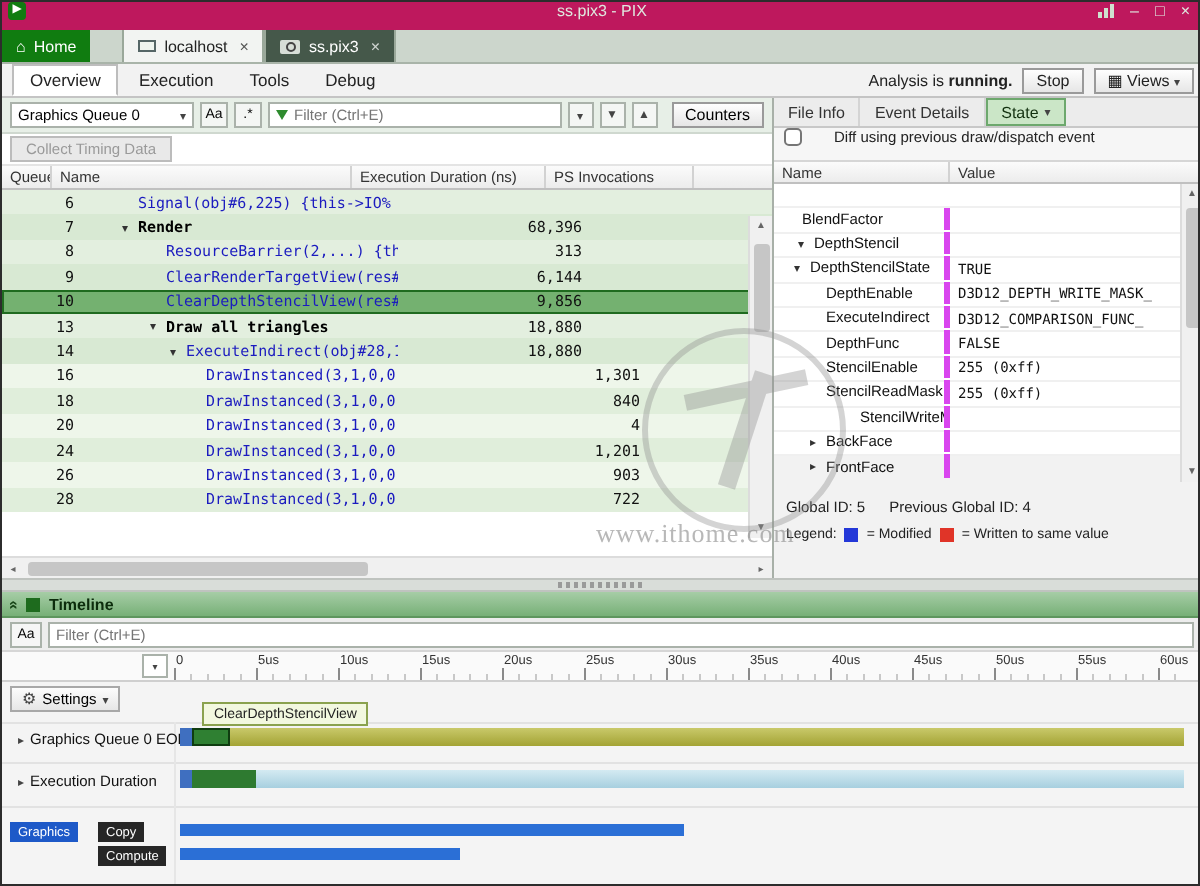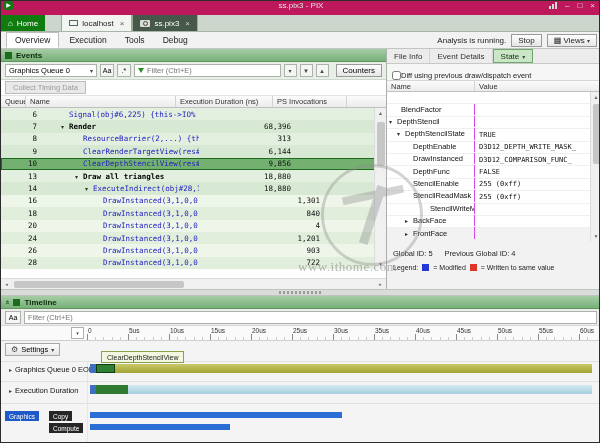--- a/index.html
+++ b/index.html
@@ -33,21 +33,21 @@
   .tab-close { font-size:8px; opacity:.75; margin-left:2px; }
   
   #navrow { position:absolute; top:31px; left:0; width:600px; height:17px; background:#f2f2f2;
     border-bottom:1px solid #c4c4c4; display:flex; align-items:center; font-size:8.5px; color:#222; padding-left:4px; }
   .nav-item { padding:2px 8px; margin:0 1px; }
   .nav-item.active { background:#fff; border:1px solid #bdbdbd; border-bottom-color:#fff; }
   .nav-right { margin-left:auto; display:flex; align-items:center; gap:5px; padding-right:4px; font-size:8px; }
   .btn { border:1px solid #9a9a9a; background:linear-gradient(#fefefe,#e6e6e6); padding:1px 6px; font-size:8px; }
   .combo { border:1px solid #9a9a9a; background:#fff; padding:1px 4px; display:flex; gap:4px; align-items:center; font-size:8px; }
   .dd { font-size:6px; color:#444; }
-  .bold { font-weight:normal; }
+  .bold { font-weight:bold; }
   
   .panel-header { height:13px; background:linear-gradient(#a6cda6,#77b077); display:flex; align-items:center;
     gap:4px; padding:0 4px; font-size:8px; font-weight:bold; color:#0c2c0c; border-bottom:1px solid #5e965e; }
   .ph-square { width:7px; height:7px; background:#1e6b1e; }
   .collapse-chev { font-size:8px; font-weight:bold; transform:rotate(90deg); display:inline-block; color:#17451 7; color:#174517; }
   
   #events { position:absolute; left:0; top:48px; width:386px; height:240px; background:#fff; border-right:1px solid #a8b0a8; }
   .ev-toolbar { height:18px; background:#e7efe7; display:flex; align-items:center; gap:3px; padding:0 4px;
     border-bottom:1px solid #cfd8cf; font-size:8px; }
   .tool-combo { width:92px; height:13px; border:1px solid #aab2aa; background:#fff; display:flex;
@@ -81,29 +81,29 @@
   .vthumb { position:absolute; left:2px; width:8px; background:#c6c6c6; border-radius:2px; }
   .hscroll { position:absolute; left:0; bottom:0; height:11px; width:385px; background:#f0f0f0;
     border-top:1px solid #dcdcdc; font-size:5px; color:#666; }
   .hscroll .sar { position:absolute; top:0; width:11px; height:10px; display:flex; align-items:center; justify-content:center; }
   .hthumb { position:absolute; left:13px; top:2px; height:7px; width:170px; background:#c6c6c6; border-radius:2px; }
   
   #state { position:absolute; left:386px; top:48px; width:214px; height:240px; background:#f2f2f2; }
   .st-tabs { height:15px; display:flex; background:#ececec; border-bottom:1px solid #c8c8c8; font-size:8px; align-items:stretch; }
   .st-tab { padding:2px 7px; border-right:1px solid #d4d4d4; color:#333; display:flex; gap:3px; align-items:center; }
   .st-tab.active { background:#cbe6c7; border:1px solid #6da86d; color:#12300f; }
-  .diff-row { height:16px; display:flex; align-items:flex-end; gap:0; padding:0 5px; font-size:7.5px; background:#f6f6f6; color:#222; }
+  .diff-row { height:16px; display:flex; align-items:flex-start; gap:16px; padding:0 5px; font-size:7.5px; background:#f6f6f6; color:#222; }
   input[type=checkbox] { width:9px; height:9px; margin:0; }
   .sgrid-head { height:12px; display:flex; background:linear-gradient(#fbfbfb,#ececec);
     border-top:1px solid #d6d6d6; border-bottom:1px solid #c0c0c0; font-size:7.5px; color:#333; }
   .sg-name { width:88px; padding:1px 4px; border-right:1px solid #d2d2d2; }
   .sg-val { flex:1; padding:1px 4px; }
   .srows { background:#fff; }
   .srow { display:flex; height:12.4px; align-items:center; font-size:7.5px; border-bottom:1px solid #f0f0f0; color:#111; }
-  .sr-name { width:88px; display:flex; align-items:center; white-space:nowrap; overflow:hidden; border-right:1px solid #d946ef; height:100%;margin-top:23px; }
+  .sr-name { width:88px; display:flex; align-items:center; white-space:nowrap; overflow:hidden; border-right:3px solid #d946ef; height:100%;margin-top:23px; }
   .sr-val { flex:1; padding:0 12px 0 4px; font-family:"DejaVu Sans Mono",monospace; font-size:7px; white-space:nowrap; overflow:hidden; }
   .sarr { width:8px; font-size:6px; color:#333; flex:none; }
   .st-status { position:absolute; left:6px; top:200px; font-size:7.5px; color:#222; display:flex; gap:12px; }
   .st-legend { position:absolute; left:6px; top:215px; display:flex; align-items:center; gap:4px; font-size:7px; color:#222; }
   .swatch { width:7px; height:7px; display:inline-block; }
   .swatch.blue { background:#2438d8; } .swatch.red { background:#e03428; }
   .svscroll { position:absolute; right:0; top:43px; width:11px; height:149px; background:#f0f0f0;
     border-left:1px solid #dcdcdc; font-size:5px; color:#666; }
   
   #splitter { position:absolute; top:288px; left:0; width:600px; height:7px; background:#d9ddd9;
@@ -186,24 +186,20 @@
     <span class="btn">Stop</span>
     <span class="btn">
       <span>▦</span>
       <span>Views</span>
       <span class="dd">▾</span>
     </span>
   </div>
 </div>
 
 <div id="events">
-  <div class="panel-header">
-    <span class="ph-square"></span>
-    <span>Events</span>
-  </div>
   <div class="ev-toolbar">
     <span class="tool-combo">
       <span>Graphics Queue 0</span>
       <span class="dd">▾</span>
     </span>
     <span class="tgl">Aa</span>
     <span class="tgl">.*</span>
     <span class="filter-box">
       <span class="funnel"></span>
       <input class="flt" placeholder="Filter (Ctrl+E)" style="">
@@ -361,42 +357,42 @@
     <span class="sg-val">Value</span>
   </div>
   <div class="srows">
     <div class="srow">
       <span class="sr-name" style="padding-left:14px">
           <span>BlendFactor</span>
         </span>
       <span class="sr-val"></span>
     </div>
     <div class="srow">
-      <span class="sr-name" style="padding-left:2px">
+      <span class="sr-name" style="padding-left:12px">
           <span class="sarr">▾</span>
           <span>DepthStencil</span>
         </span>
       <span class="sr-val"></span>
     </div>
     <div class="srow">
       <span class="sr-name" style="padding-left:10px">
           <span class="sarr">▾</span>
           <span>DepthStencilState</span>
         </span>
       <span class="sr-val"></span>
     </div>
     <div class="srow">
       <span class="sr-name" style="padding-left:26px">
           <span>DepthEnable</span>
         </span>
       <span class="sr-val">TRUE</span>
     </div>
     <div class="srow">
       <span class="sr-name" style="padding-left:26px">
-          <span>DrawInstanced</span>
+          <span>ExecuteIndirect</span>
         </span>
       <span class="sr-val">D3D12_DEPTH_WRITE_MASK_</span>
     </div>
     <div class="srow">
       <span class="sr-name" style="padding-left:26px">
           <span>DepthFunc</span>
         </span>
       <span class="sr-val">D3D12_COMPARISON_FUNC_</span>
     </div>
     <div class="srow">

